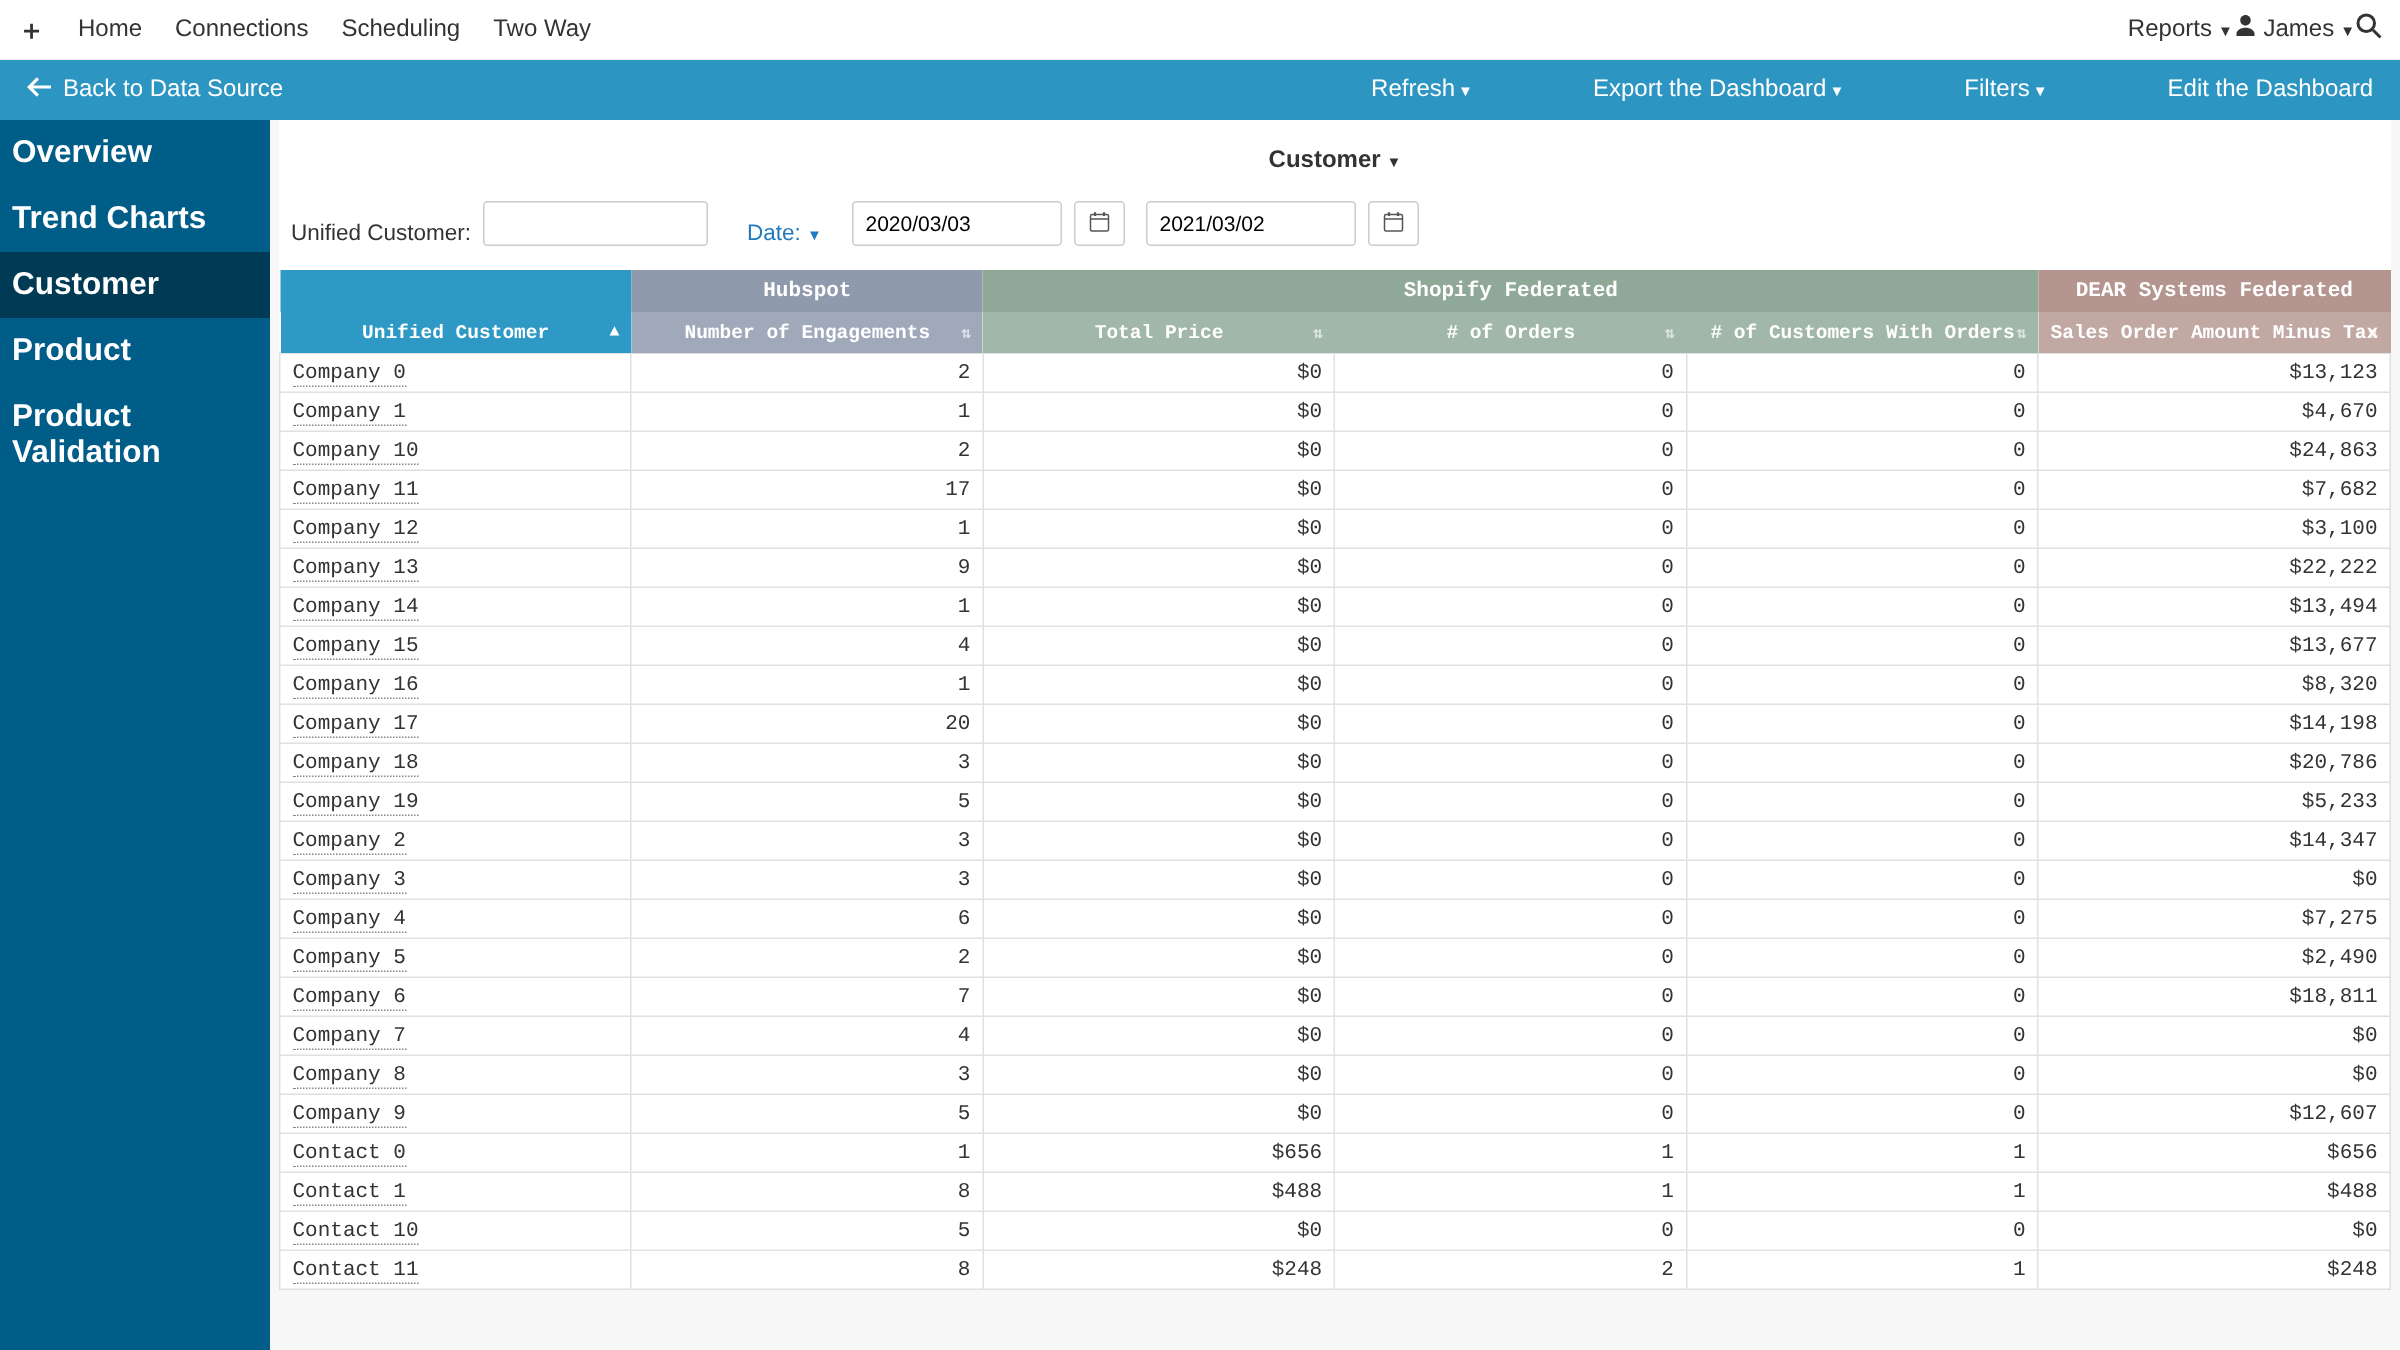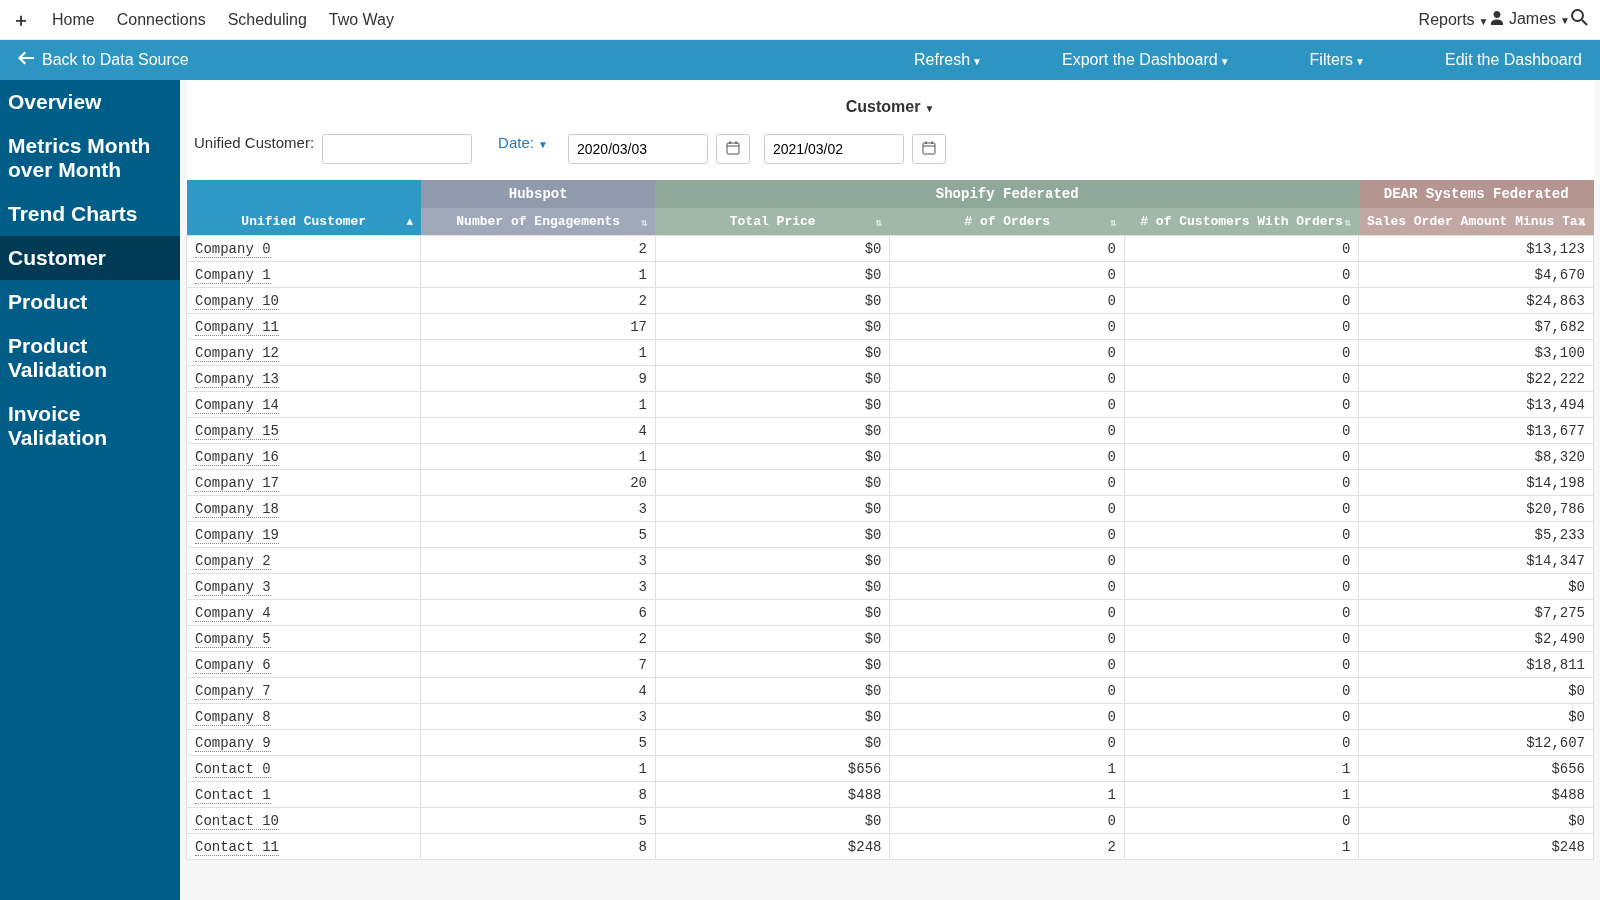--- a/index.html
+++ b/index.html
@@ -18,21 +18,21 @@
 .action-item { font-size: 16px; cursor: pointer; }
 .action-item .caret { font-size: 10px; margin-left: 2px; }
 .layout { display: flex; height: calc(100vh - 80px); }
 .sidebar { width: 180px; background: #005d87; color: #fff; flex-shrink: 0; }
 .sidebar-item { padding: 10px 8px; font-size: 21px; font-weight: 600; cursor: pointer; }
 .sidebar-item.active { background: #003a54; }
 .main { flex: 1; overflow: auto; background: #f7f7f7; padding: 0 6px 6px 6px; }
 .sheet { background: #fff; margin: 0 auto; padding: 12px 0 0 0; }
 .page-title { text-align: center; font-size: 16px; font-weight: 700; padding: 6px 0 14px; }
 .page-title .caret { font-size: 10px; margin-left: 4px; }
-.filterrow { display: flex; align-items: flex-start; gap: 8px; padding: 4px 8px 16px 8px; font-size: 15px; }
+.filterrow { display: flex; align-items: flex-end; gap: 8px; padding: 4px 8px 16px 8px; font-size: 15px; }
 .filter-label { font-weight: 400; }
 .text-input { border: 1px solid #ccc; border-radius: 3px; height: 30px; padding: 0 8px; font-size: 14px; }
 .date-label { color: #1f7bbe; cursor: pointer; margin-left: 18px; }
 .date-label .caret { font-size: 10px; }
 .cal-btn { width: 34px; height: 30px; border: 1px solid #ccc; border-radius: 3px; background: #fff; display:flex; align-items:center; justify-content:center; cursor:pointer; font-size:13px;}
 table { width: 100%; border-collapse: collapse; table-layout: fixed; font-family: Liberation Mono, monospace; }
 col.c1 { width: 206px; } col.c2 { width: 206px; } col.c3 { width: 206px; } col.c4 { width: 206px; } col.c5 { width: 206px; } col.c6 { width: 206px; }
 .grp-row th { color:#fff; font-weight:700; font-size:14px; padding:6px 8px; text-align:center; }
 .grp-a { background:#2f99c6; } .grp-b { background:#8f9aad; } .grp-c { background:#90a897; } .grp-d { background:#b5958f; }
 .hdr-row th { color:#fff; font-weight:700; font-size:13px; padding:6px 8px; position:relative; }
@@ -89,26 +89,24 @@
     <span class="action-item"><span>Refresh</span><span class="caret">▼</span></span>
     <span class="action-item"><span>Export the Dashboard</span><span class="caret">▼</span></span>
     <span class="action-item"><span>Filters</span><span class="caret">▼</span></span>
     <span class="action-item">Edit the Dashboard</span>
   </div>
 </div>
 
 <div class="layout">
   <div class="sidebar" id="sidebar">
       <div class="sidebar-item">Overview</div>
-      <div class="sidebar-item">Metrics Month over Month</div>
       <div class="sidebar-item">Trend Charts</div>
       <div class="sidebar-item active">Customer</div>
       <div class="sidebar-item">Product</div>
       <div class="sidebar-item">Product Validation</div>
-      <div class="sidebar-item">Invoice Validation</div>
     </div>
   <div class="main">
     <div class="sheet">
       <div class="page-title">
         <span>Customer</span><span class="caret">▼</span>
       </div>
       <div class="filterrow">
         <span class="filter-label">Unified Customer:</span>
         <input class="text-input" style="width: 150px;" value="">
         <span class="date-label"><span>Date:</span> <span class="caret">▼</span></span>

